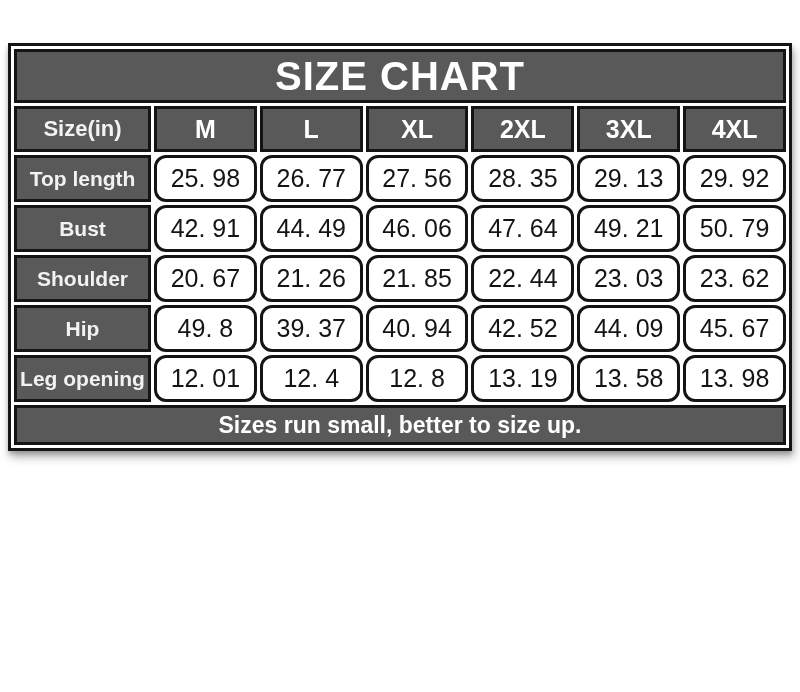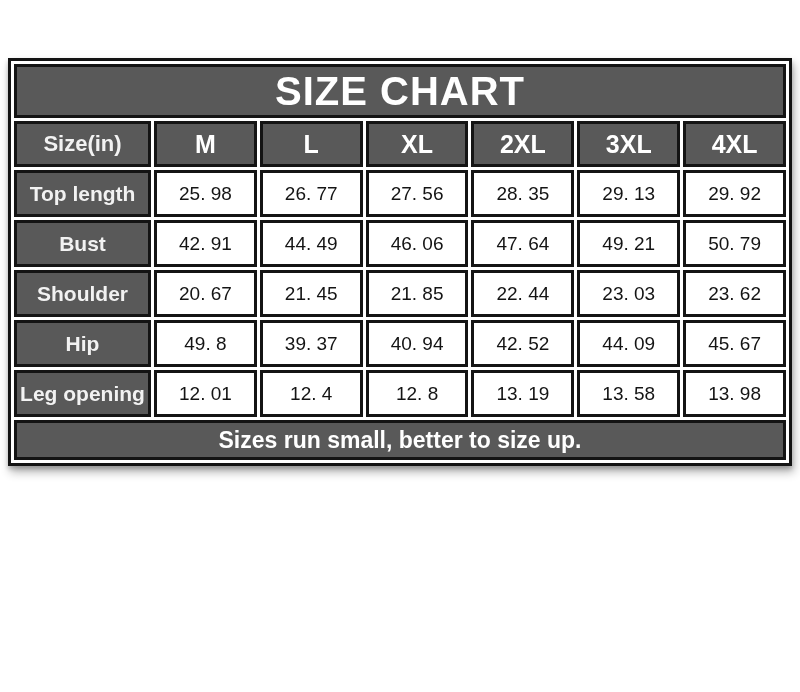--- a/index.html
+++ b/index.html
@@ -10,21 +10,21 @@
     --cell-text:#141414;
   }
   html,body{margin:0;padding:0;}
   body{
     width:800px;height:692px;
     background:#ffffff;
     font-family:"Liberation Sans", sans-serif;
     overflow:hidden;
   }
   .wrap{
-    padding:58px 8px 0 8px;
+    padding:43px 8px 0 8px;
   }
   table.size-chart{
     width:784px;
     table-layout:fixed;
     border-collapse:separate;
     border-spacing:3px;
     background:#ffffff;
     border:3px solid var(--border);
     box-shadow:2px 6px 9px rgba(0,0,0,0.30), 0 3px 4px rgba(0,0,0,0.18);
   }
@@ -61,21 +61,22 @@
   .row-h{
     background:var(--hdr-bg);
     color:#f2f2f2;
     font-weight:bold;
     font-size:21px;
     height:41px;
   }
   td.val{
     background:var(--cell-bg);
     color:var(--cell-text);
-    font-size:19px;
+    font-size:25px;
+    border-radius:12px;
   }
   .footer-cell{
     background:var(--hdr-bg);
     color:var(--hdr-text);
     font-weight:bold;
     font-size:23px;
     height:34px;
     margin-top:15px;
   }
 </style>
@@ -122,21 +123,21 @@
           <td class="val">42. 91</td>
           <td class="val">44. 49</td>
           <td class="val">46. 06</td>
           <td class="val">47. 64</td>
           <td class="val">49. 21</td>
           <td class="val">50. 79</td>
         </tr>
         <tr>
           <th class="row-h">Shoulder</th>
           <td class="val">20. 67</td>
-          <td class="val">21. 45</td>
+          <td class="val">21. 26</td>
           <td class="val">21. 85</td>
           <td class="val">22. 44</td>
           <td class="val">23. 03</td>
           <td class="val">23. 62</td>
         </tr>
         <tr>
           <th class="row-h">Hip</th>
           <td class="val">49. 8</td>
           <td class="val">39. 37</td>
           <td class="val">40. 94</td>

